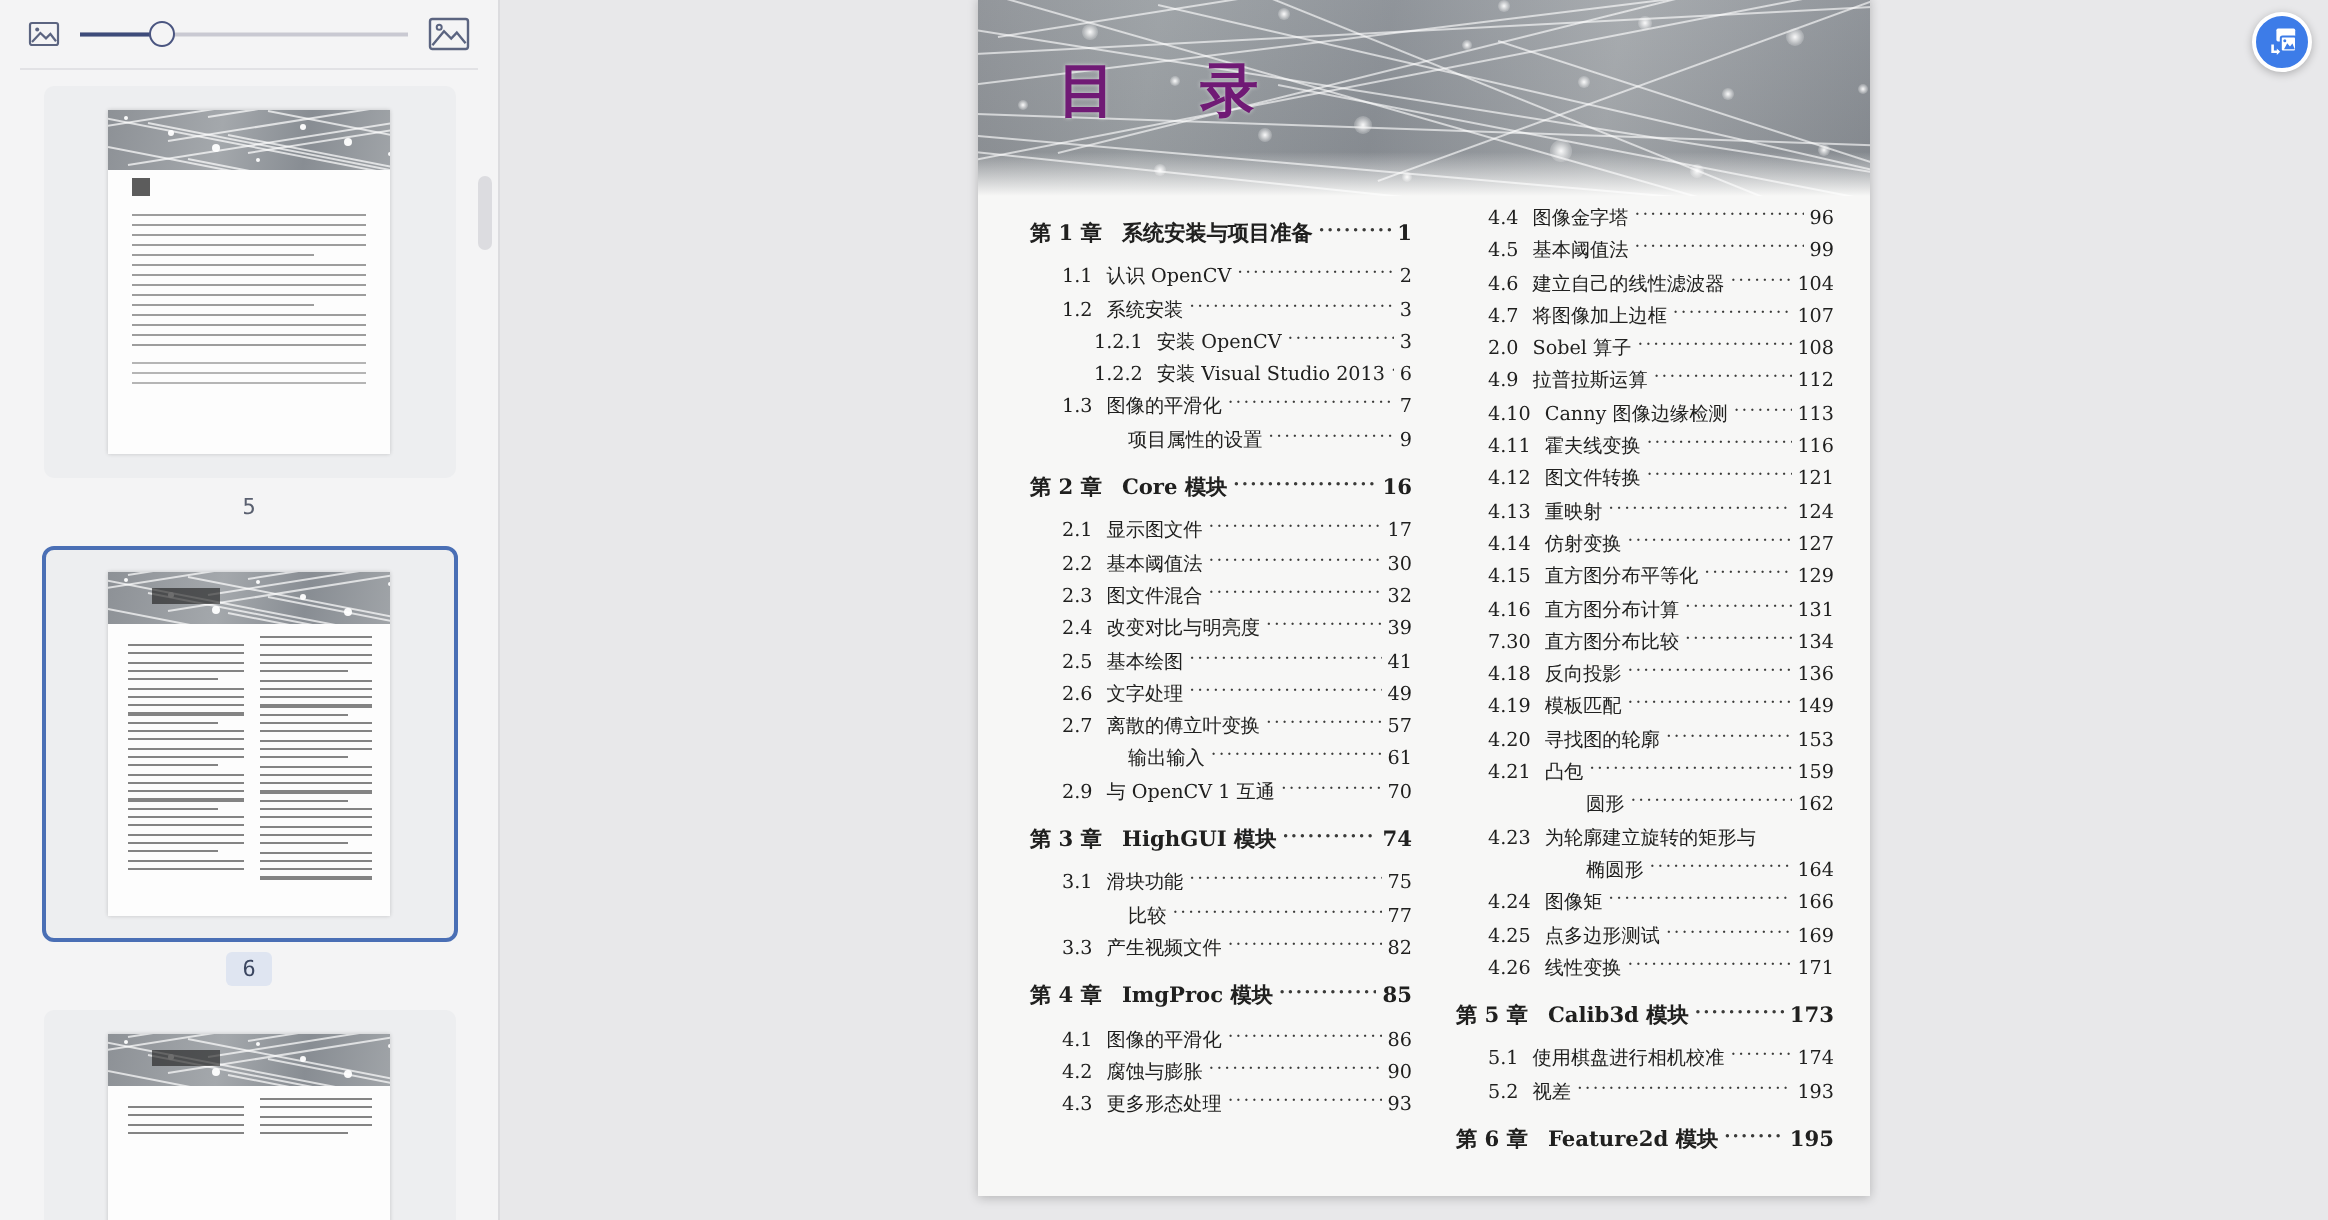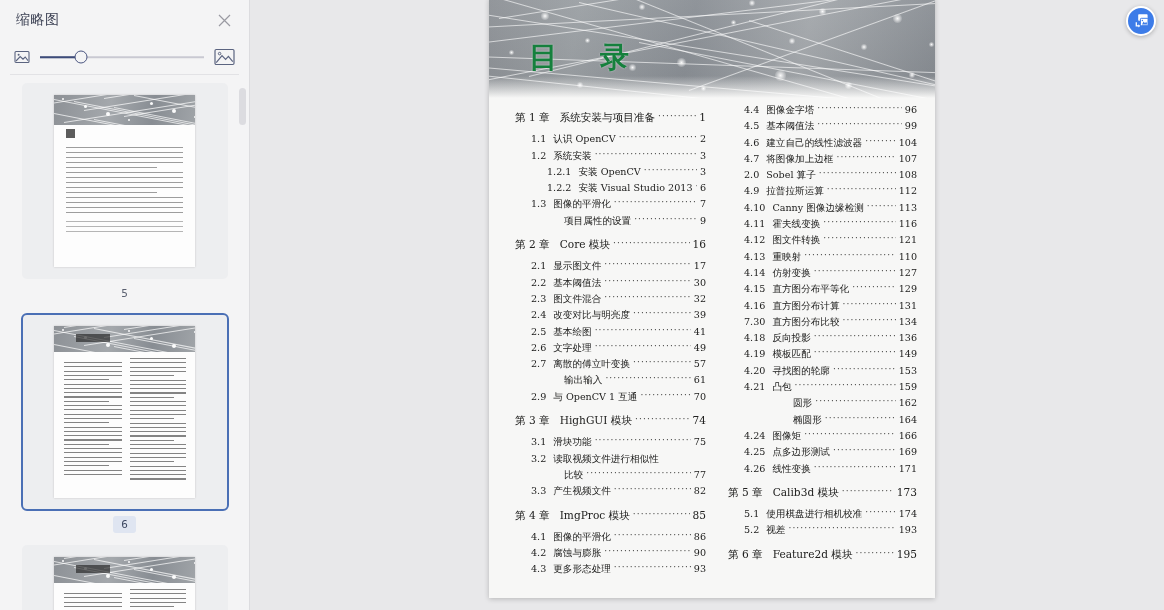--- a/index.html
+++ b/index.html
@@ -114,38 +114,38 @@
   }
   .band .dot {
     position: absolute; border-radius: 50%;
     background: radial-gradient(circle, rgba(255,255,255,.95) 0%, rgba(255,255,255,.25) 60%, rgba(255,255,255,0) 100%);
   }
   .band-fade {
     position: absolute; left:0; bottom:0; width:100%; height:22px;
     background: linear-gradient(180deg, rgba(247,247,246,0), rgba(247,247,246,1));
   }
   .page-title {
-    position: absolute; left: 40px; top: 40px;
-    font-size: 29px; letter-spacing: 16px; color: #15803d;
+    position: absolute; left: 40px; top: 28px;
+    font-size: 29px; letter-spacing: 16px; color: #701a75;
     font-family: "DejaVu Serif", "Liberation Serif", serif; font-weight: 700;
     text-shadow: 0 0 2px rgba(255,255,255,.55);
     z-index: 3;
   }
   .toc {
     position: absolute; left: 0; top: 104px; right: 0; bottom: 0;
     display: flex; padding: 0 12px;
     font-family: "DejaVu Serif", "Liberation Serif", serif;
     color: #20201f;
   }
   .toc-col { width: 50%; padding: 0 6px; }
   .toc-col.left { padding-left: 14px; }
   .toc-col.right { padding-left: 16px; }
 
   .row { display: flex; align-items: baseline; font-size: 9.6px; line-height: 16.3px; white-space: nowrap; }
-  .row.chap { font-weight: 400; font-size: 10.6px; margin: 7px 0 5px 0; }
+  .row.chap { font-weight: 700; font-size: 10.6px; margin: 7px 0 5px 0; }
   .row.sub { padding-left: 16px; }
   .row.subsub { padding-left: 32px; }
   .row.cont { padding-left: 42px; }
   .row.cont2 { padding-left: 58px; }
   .num { flex: 0 0 auto; margin-right: 7px; }
   .row.chap .num { margin-right: 10px; }
   .txt { flex: 0 0 auto; }
   .lead { flex: 1 1 auto; overflow: hidden; margin: 0 3px; position: relative; top: -2px;
           letter-spacing: 1.1px; color: #3a3a38; font-size: 9px; }
   .pg { flex: 0 0 auto; }
@@ -160,28 +160,20 @@
     cursor: pointer; z-index: 50;
   }
 </style>
 </head>
 <body>
 
 <div class="app">
 
   <div class="sidebar">
 
-    <div class="sb-header">
-      <span class="sb-title">缩略图</span>
-      <span class="sb-close">
-        <svg width="13" height="13" viewBox="0 0 13 13">
-          <path d="M1 1 L12 12 M12 1 L1 12" stroke="#9a9aa2" stroke-width="1.2" fill="none"></path>
-        </svg>
-      </span>
-    </div>
 
     <div class="sb-zoombar">
       <span class="zicon">
         <svg width="16" height="14" viewBox="0 0 16 14">
           <rect x="1" y="1.5" width="14" height="11" rx="1" fill="none" stroke="#5b6480" stroke-width="1.1"></rect>
           <circle cx="4.6" cy="4.8" r="1" fill="#5b6480"></circle>
           <path d="M2 11 L6.2 6.5 L9 9.2 L11.2 7 L14 10.6" fill="none" stroke="#5b6480" stroke-width="1.1"></path>
         </svg>
       </span>
 
@@ -524,24 +516,20 @@
               <span class="txt">HighGUI 模块</span>
               <span class="lead">····························································</span>
               <span class="pg">74</span>
             </div>
             <div class="row sub">
               <span class="num">3.1</span>
               <span class="txt">滑块功能</span>
               <span class="lead">····························································</span>
               <span class="pg">75</span>
             </div>
-            <div class="row sub nolead">
-              <span class="num">3.2</span>
-              <span class="txt">读取视频文件进行相似性</span>
-            </div>
             <div class="row cont">
               <span class="num"></span>
               <span class="txt">比较</span>
               <span class="lead">····························································</span>
               <span class="pg">77</span>
             </div>
             <div class="row sub">
               <span class="num">3.3</span>
               <span class="txt">产生视频文件</span>
               <span class="lead">····························································</span>
@@ -624,21 +612,21 @@
             <div class="row sub">
               <span class="num">4.12</span>
               <span class="txt">图文件转换</span>
               <span class="lead">····························································</span>
               <span class="pg">121</span>
             </div>
             <div class="row sub">
               <span class="num">4.13</span>
               <span class="txt">重映射</span>
               <span class="lead">····························································</span>
-              <span class="pg">110</span>
+              <span class="pg">124</span>
             </div>
             <div class="row sub">
               <span class="num">4.14</span>
               <span class="txt">仿射变换</span>
               <span class="lead">····························································</span>
               <span class="pg">127</span>
             </div>
             <div class="row sub">
               <span class="num">4.15</span>
               <span class="txt">直方图分布平等化</span>
@@ -679,20 +667,24 @@
               <span class="num">4.21</span>
               <span class="txt">凸包</span>
               <span class="lead">····························································</span>
               <span class="pg">159</span>
             </div>
             <div class="row cont2">
               <span class="num"></span>
               <span class="txt">圆形</span>
               <span class="lead">····························································</span>
               <span class="pg">162</span>
+            </div>
+            <div class="row sub nolead">
+              <span class="num">4.23</span>
+              <span class="txt">为轮廓建立旋转的矩形与</span>
             </div>
             <div class="row cont2">
               <span class="num"></span>
               <span class="txt">椭圆形</span>
               <span class="lead">····························································</span>
               <span class="pg">164</span>
             </div>
             <div class="row sub">
               <span class="num">4.24</span>
               <span class="txt">图像矩</span>

